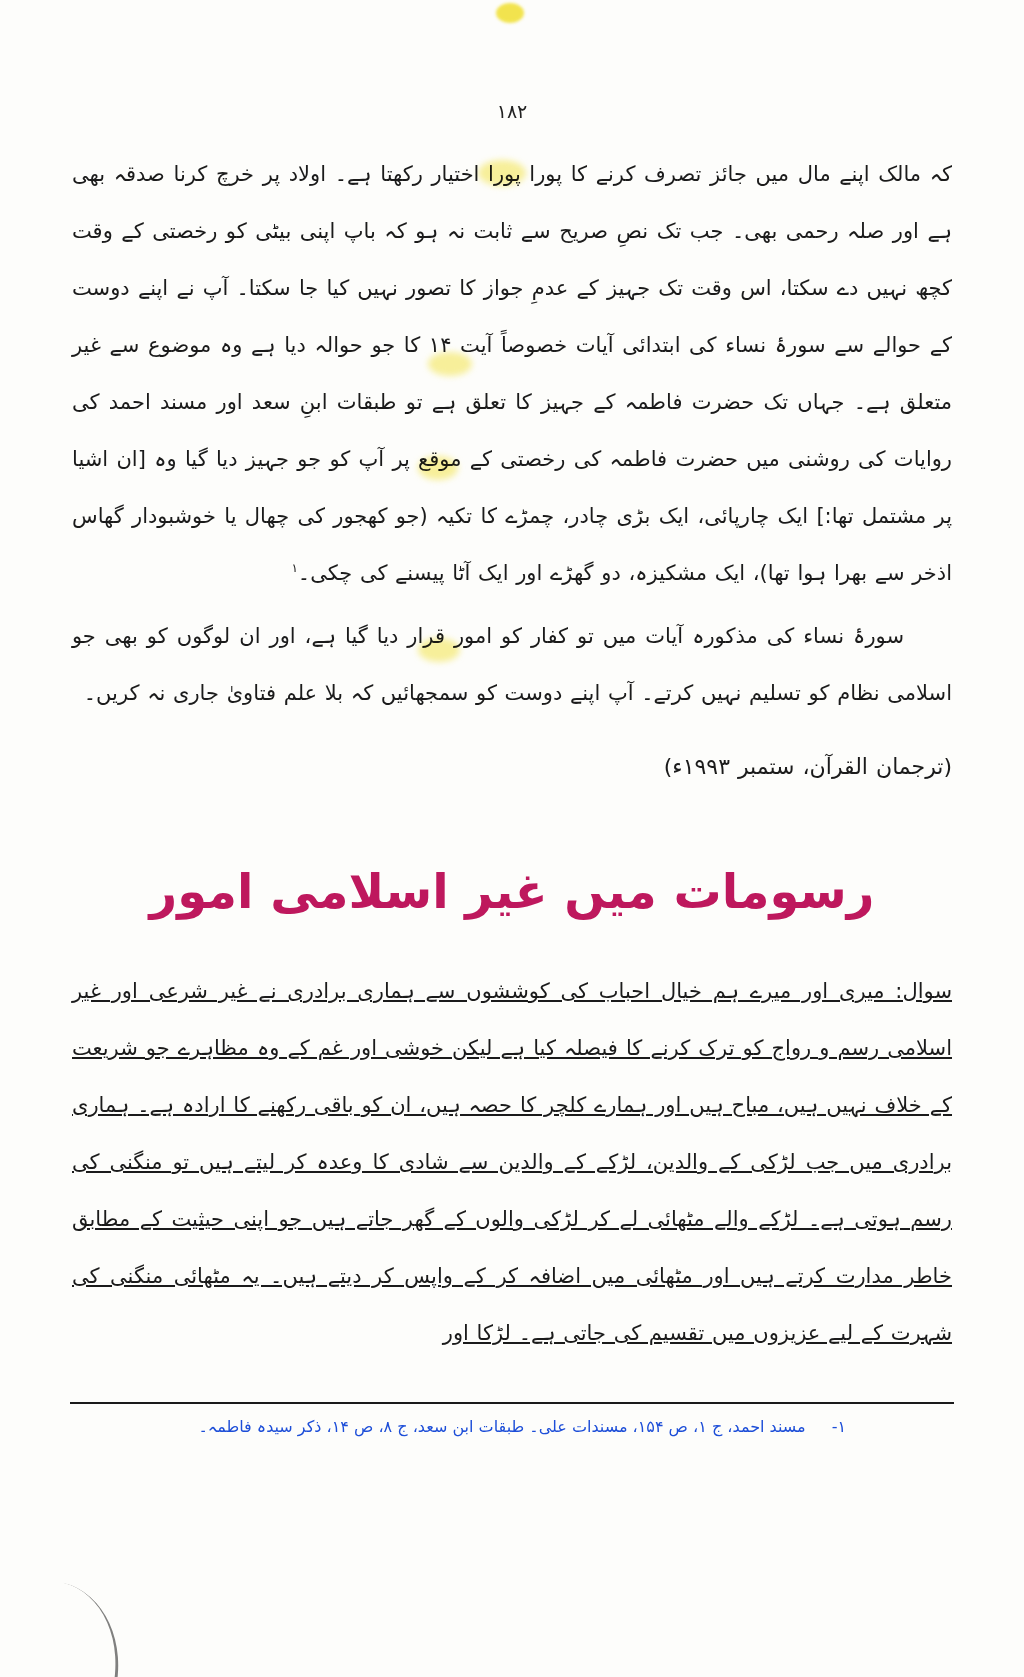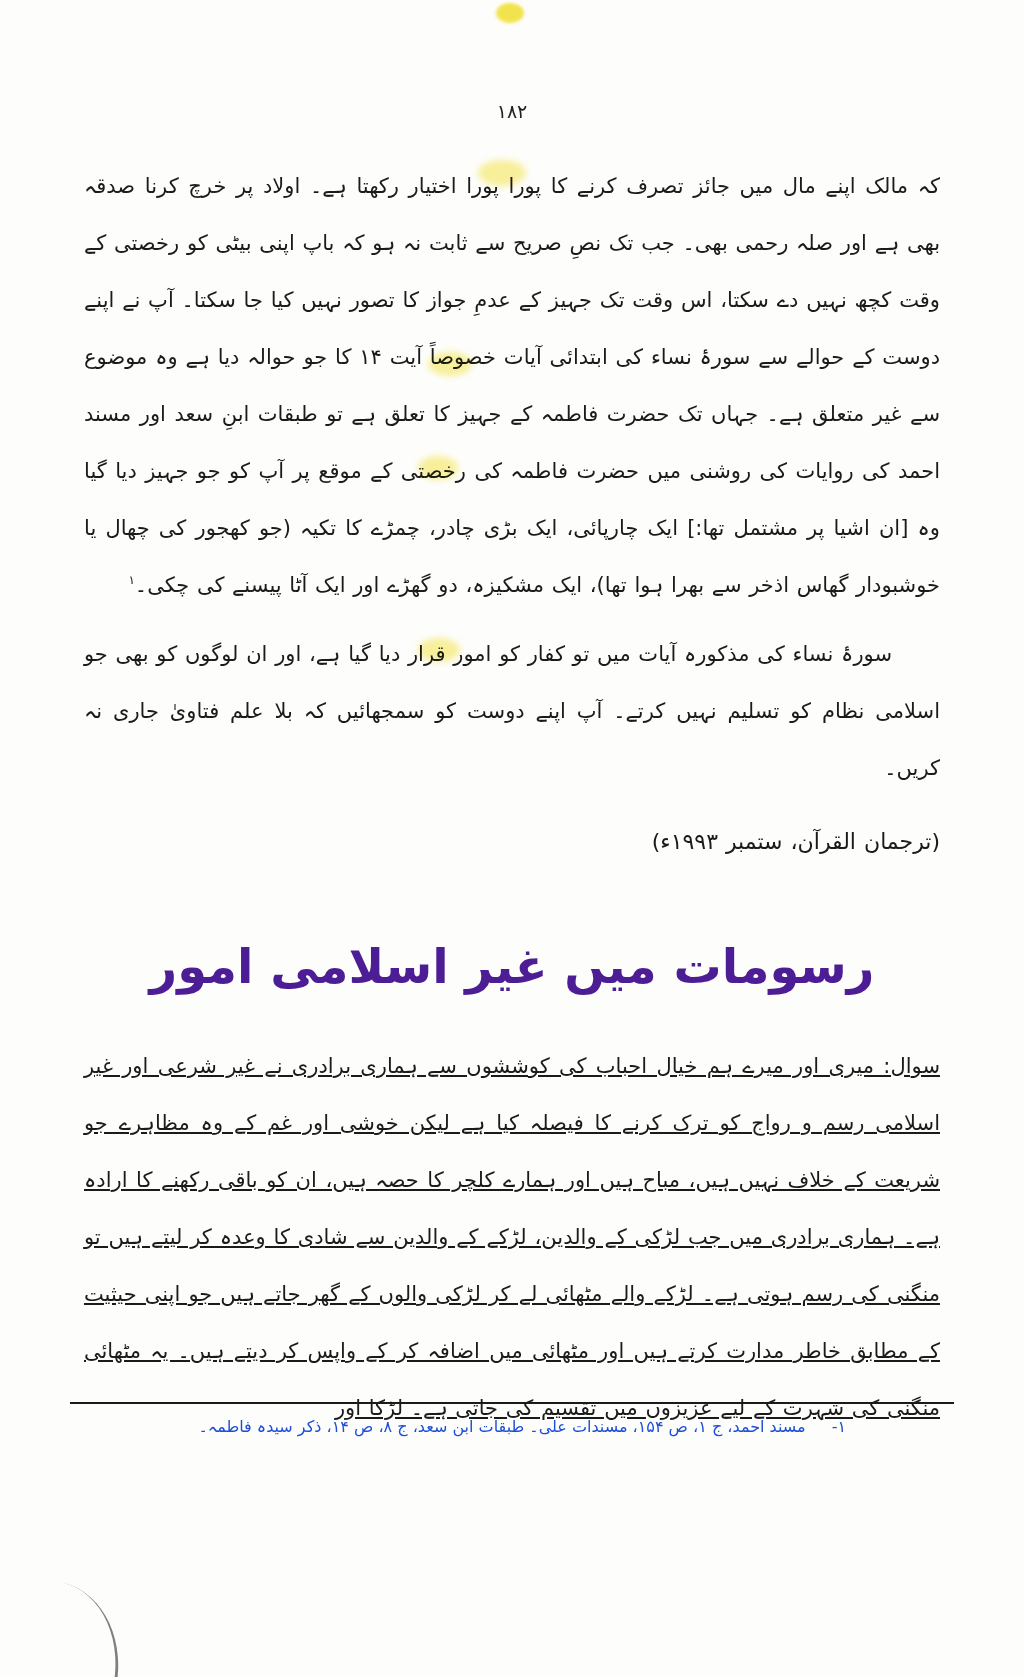--- a/index.html
+++ b/index.html
@@ -13,39 +13,39 @@
     overflow:hidden;
   }
   .page-number{
     position:absolute;top:100px;left:0;width:100%;
     text-align:center;font-size:19px;letter-spacing:3px;color:#222;
   }
   .text-col{
     position:absolute;top:146px;right:72px;left:72px;
   }
   .text-col p{
-    margin:12px;
+    margin:0;
     font-size:21px;
     line-height:57px;
     text-align:justify;
     word-spacing:1px;
   }
   .para2{text-indent:48px;margin-top:6px !important;}
   .citation{
     text-align:left;
     margin-top:16px !important;
     font-size:22px !important;
   }
   .section-heading{
     margin:62px 0 0;
     text-align:center;
     font-size:48px;
     font-weight:700;
     line-height:1.45;
-    color:#4c1d95;
+    color:#be185d;
   }
   .question{margin-top:36px !important;text-decoration:underline;}
   sup.fn-ref{font-size:12px;line-height:0;}
   .footnote-rule{
     position:absolute;top:1402px;left:70px;right:70px;
     border-top:2px solid #1a1a1a;height:0;
   }
   .footnote{
     position:absolute;top:1412px;left:72px;right:178px;
     font-size:16px;line-height:30px;text-align:right;direction:rtl;color:#1d4ed8;

